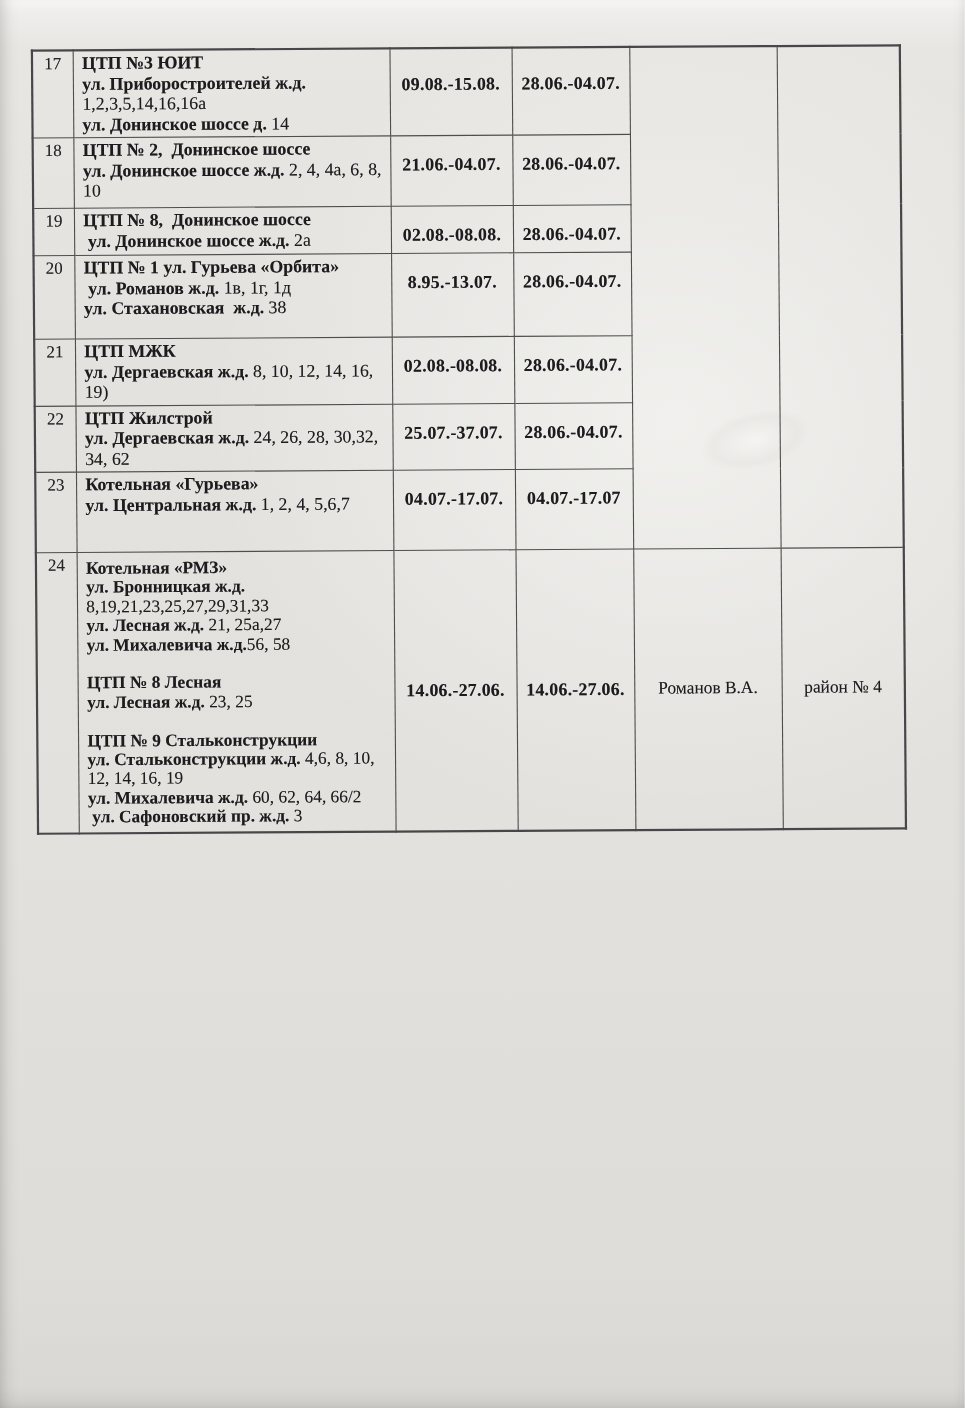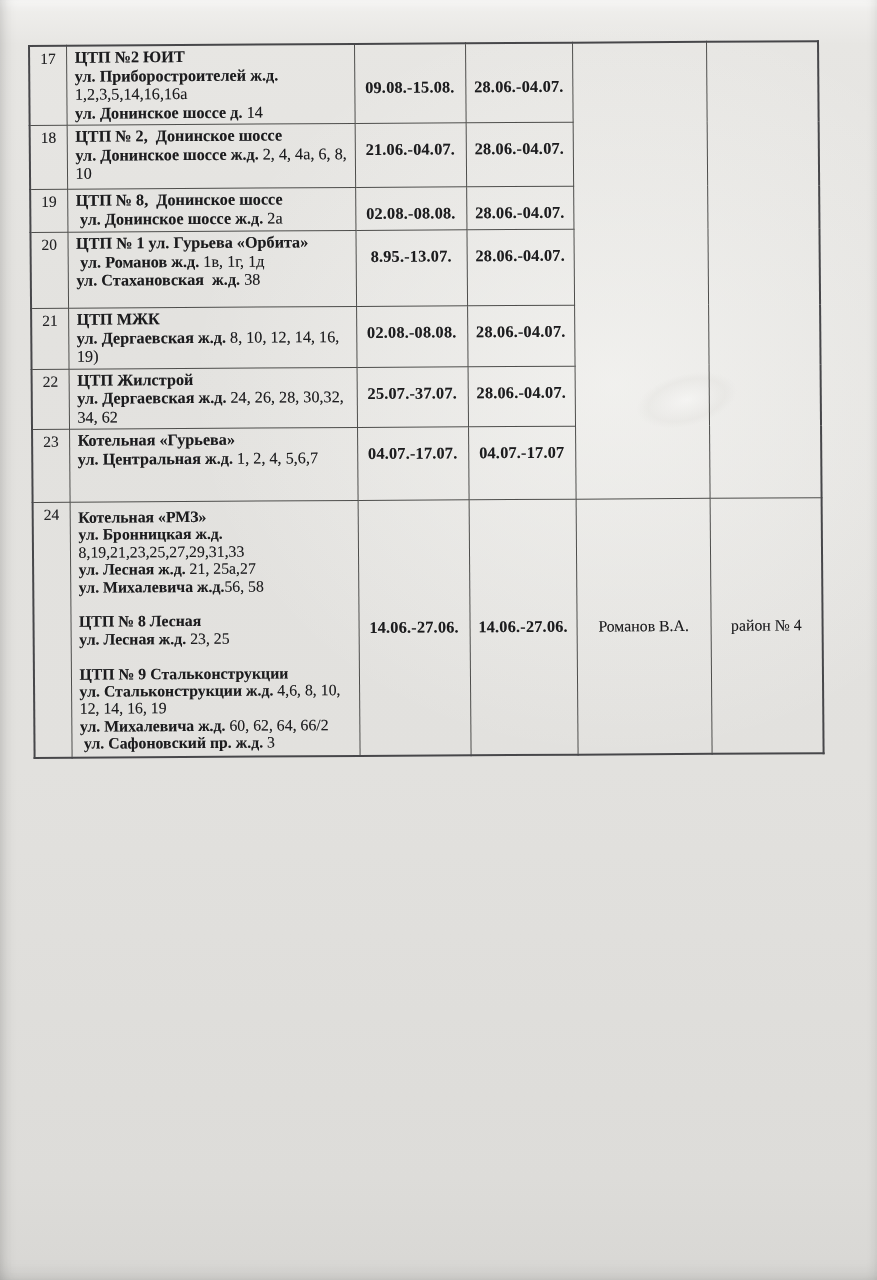--- a/index.html
+++ b/index.html
@@ -39,21 +39,21 @@
     border:1.5px solid #4e4e4c;vertical-align:top;overflow:hidden;
     padding:0;background:transparent;
   }
   table{border:2px solid #47474a;}
   .c-num{text-align:center;font-size:15.5px;padding-top:3px;color:#242426;}
   .c-name{padding:2px 4px 2px 8px;font-size:16.2px;line-height:18.5px;}
   .line{white-space:pre-wrap;}
   .line.gap{min-height:17.4px;}
   .bld{font-weight:bold;}
   .c-date{text-align:center;font-weight:bold;font-size:16.3px;padding-top:16px;letter-spacing:0.2px;}
-  .row-17 .c-date{padding-top:33px;}
+  .row-17 .c-date{padding-top:22px;}
   .c-person,.c-district{text-align:center;font-size:15.8px;}
   .row-24 .c-date,.row-24 .c-person,.row-24 .c-district{vertical-align:middle;padding-top:0;}
   .row-24 .c-name{font-size:15.8px;line-height:17.4px;padding-top:6px;}
 </style>
 </head>
 <body>
 
 <div class="crease"></div>
 
 <div class="table-wrap">
@@ -63,21 +63,21 @@
         <col style="width:288px">
         <col style="width:111px">
       <col style="width:107px">
         <col style="width:134px">
         <col style="width:112px">
     </colgroup>
     <tbody>
         <tr class="row-17" style="height: 77px;">
           <td class="c-num">17</td>
           <td class="c-name">
-            <div class="line"><span class="bld">ЦТП №2 ЮИТ</span><span class="pln"></span></div>
+            <div class="line"><span class="bld">ЦТП №3 ЮИТ</span><span class="pln"></span></div>
             <div class="line"><span class="bld">ул. Приборостроителей ж.д.</span><span class="pln"></span></div>
             <div class="line"><span class="bld"></span><span class="pln">1,2,3,5,14,16,16а</span></div>
             <div class="line"><span class="bld">ул. Донинское шоссе д.</span><span class="pln"> 14</span></div>
           </td>
           <td class="c-date">09.08.-15.08.</td>
           <td class="c-date">28.06.-04.07.</td>
           <td class="c-person" rowspan="7"></td>
           <td class="c-district" rowspan="7"></td>
         </tr>
         <tr class="row-18" style="height: 64px;">

